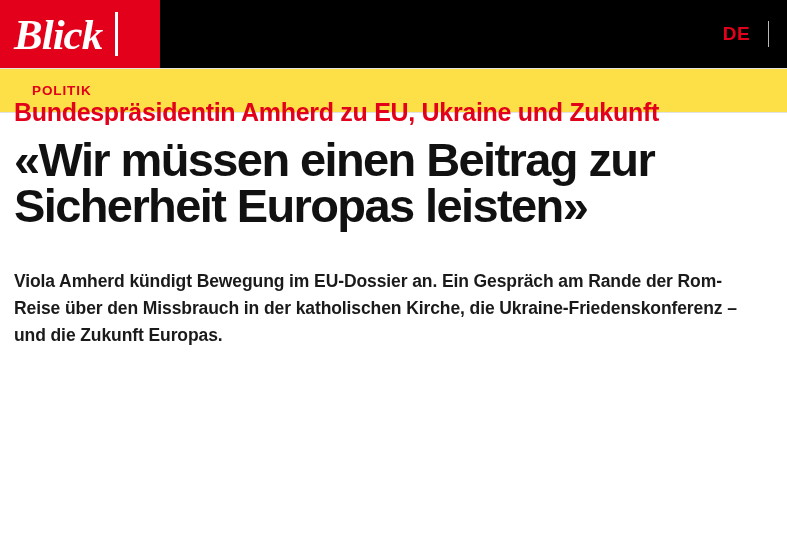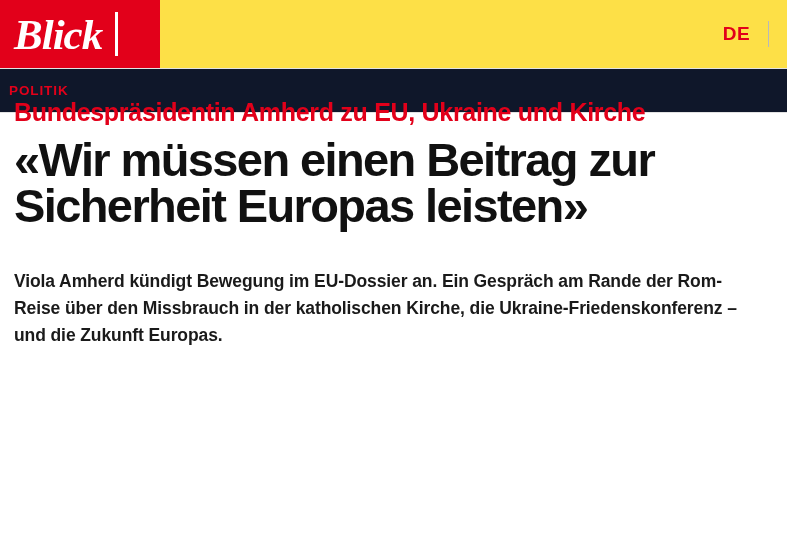--- a/index.html
+++ b/index.html
@@ -11,21 +11,21 @@
     height: 539px;
     background: #ffffff;
     font-family: "Liberation Sans", sans-serif;
     overflow: hidden;
   }
 
   
   .topbar {
     position: relative;
     height: 68px;
-    background: #fde047;
+    background: #000000;
     border-bottom: 1px solid #e2e2e2;
     display: flex;
     align-items: stretch;
   }
   .logo-block {
     width: 160px;
     background: #e2001a;
     display: flex;
     align-items: center;
     justify-content: flex-start;
@@ -65,25 +65,25 @@
   }
   .vbar {
     width: 1px;
     height: 26px;
     background: #b9b9b9;
   }
 
   
   .sectionbar {
     height: 44px;
-    background: #0f172a;
+    background: #fde047;
     border-bottom: 1px solid #e2e2e2;
     display: flex;
     align-items: center;
-    padding-left: 9px;
+    padding-left: 32px;
     box-sizing: border-box;
   }
   .section-link {
     color: #e2001a;
     font-size: 13.5px;
     font-weight: bold;
     letter-spacing: 0.9px;
     cursor: pointer;
   }
 
@@ -134,16 +134,16 @@
     <span class="lang-btn">DE</span>
     <span class="vbar"></span>
   </div>
 </div>
 
 <div class="sectionbar">
   <span class="section-link">POLITIK</span>
 </div>
 
 <div class="article">
-  <div class="kicker">Bundespräsidentin Amherd zu EU, Ukraine und Kirche</div>
+  <div class="kicker">Bundespräsidentin Amherd zu EU, Ukraine und Zukunft</div>
   <h1 class="headline">«Wir müssen einen Beitrag zur Sicherheit Europas leisten»</h1>
   <p class="lead">Viola Amherd kündigt Bewegung im EU-Dossier an. Ein Gespräch am Rande der Rom-Reise über den Missbrauch in der katholischen Kirche, die Ukraine-Friedenskonferenz – und die Zukunft Europas.</p>
 </div>
 
 </body></html>

